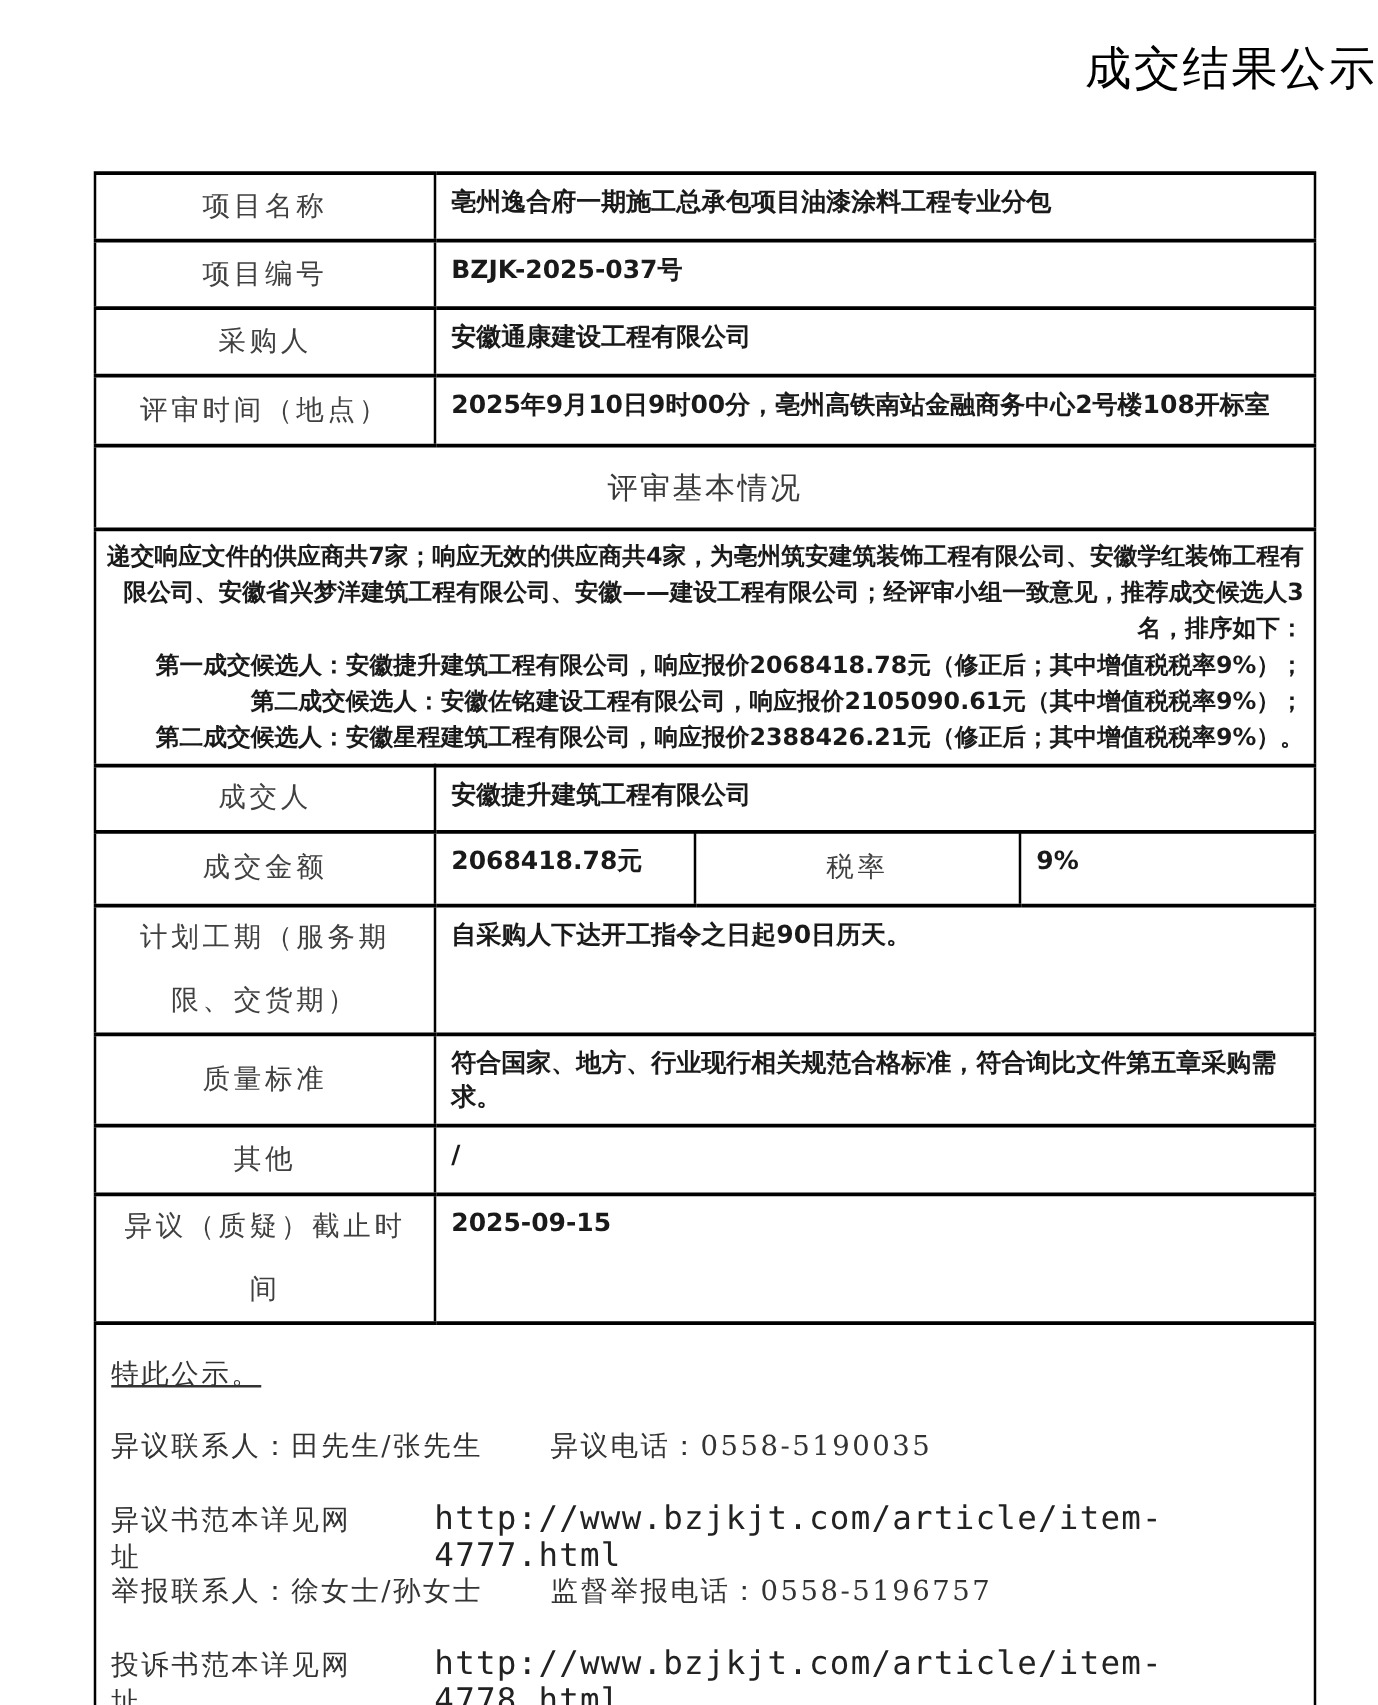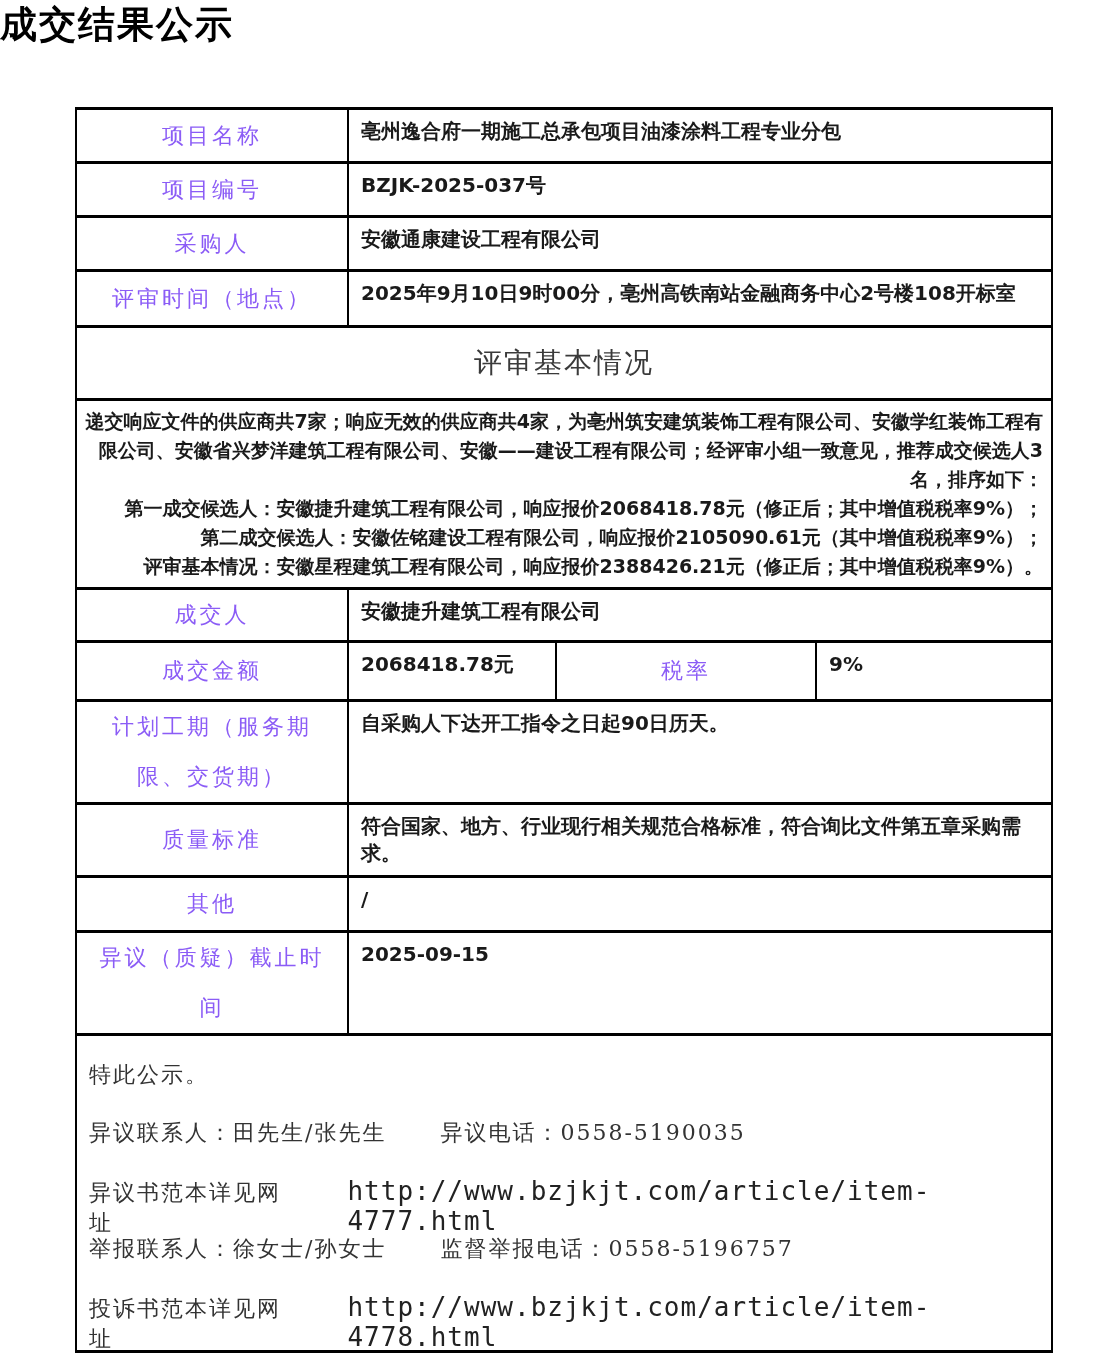--- a/index.html
+++ b/index.html
@@ -7,24 +7,25 @@
   body {
     width: 1102px;
     height: 1364px;
     font-family: "DejaVu Sans", sans-serif;
     color: #1c1c1c;
     overflow: hidden;
   }
   .page { width: 1102px; position: relative; }
 
   .doc-title {
-    text-align: left;
+    margin-top: 30px;
+    text-align: right;
     font-family: "DejaVu Serif", "Liberation Serif", serif;
     font-size: 37px;
-    font-weight: bold;
+    font-weight: normal;
     color: #000;
     letter-spacing: 2px;
   }
 
   table.doc-table {
     border-collapse: collapse;
     table-layout: fixed;
     width: 976px;
     margin: 57px 0 0 75px;
   }
@@ -35,21 +36,21 @@
     overflow: hidden;
   }
 
   
   td.label-cell {
     text-align: center;
     vertical-align: middle;
     font-family: "DejaVu Serif", "Liberation Serif", serif;
     font-size: 22px;
     font-weight: 400;
-    color: #8b5cf6;
+    color: #404040;
     letter-spacing: 3px;
     line-height: 50px;
     padding: 0 12px;
   }
 
   
   td.value-cell {
     vertical-align: top;
     padding: 8px 12px;
     font-family: "DejaVu Sans", "Liberation Sans", sans-serif;
@@ -57,21 +58,21 @@
     font-weight: 600;
     color: #1a1a1a;
     line-height: 27px;
     margin-top: 48px;
   }
 
   td.section-header-cell {
     text-align: center;
     vertical-align: middle;
     font-family: "DejaVu Serif", "Liberation Serif", serif;
-    font-size: 28px;
+    font-size: 24px;
     color: #3a3a3a;
     letter-spacing: 2px;
     padding: 16px;
   }
 
   td.paragraph-cell {
     vertical-align: top;
     padding: 6px 8px;
     font-family: "DejaVu Sans", "Liberation Sans", sans-serif;
     font-size: 19px;
@@ -102,21 +103,21 @@
     font-size: 22px;
     color: #333;
     letter-spacing: 2px;
   }
   .footer-line {
     display: flex;
     align-items: baseline;
     gap: 54px;
     height: 58px;
   }
-  .footer-line.first { height: 58px; }
+  .footer-line.first { height: 58px; text-decoration: underline; }
   .footer-url {
     font-family: "DejaVu Sans Mono", "Liberation Mono", monospace;
     letter-spacing: 1px;
     font-size: 26px;
     color: #222;
   }
 </style>
 </head>
 <body>
 
@@ -149,21 +150,21 @@
         <td class="value-cell" colspan="3">2025年9月10日9时00分，亳州高铁南站金融商务中心2号楼108开标室</td>
       </tr>
       <tr class="h50">
         <td class="section-header-cell" colspan="4">评审基本情况</td>
       </tr>
       <tr class="h188">
         <td class="paragraph-cell" colspan="4">
           <div class="para-line">递交响应文件的供应商共7家；响应无效的供应商共4家，为亳州筑安建筑装饰工程有限公司、安徽学红装饰工程有限公司、安徽省兴梦洋建筑工程有限公司、安徽——建设工程有限公司；经评审小组一致意见，推荐成交候选人3名，排序如下：</div>
           <div class="para-line">第一成交候选人：安徽捷升建筑工程有限公司，响应报价2068418.78元（修正后；其中增值税税率9%）；</div>
           <div class="para-line">第二成交候选人：安徽佐铭建设工程有限公司，响应报价2105090.61元（其中增值税税率9%）；</div>
-          <div class="para-line">评审基本情况：安徽星程建筑工程有限公司，响应报价2388426.21元（修正后；其中增值税税率9%）。</div>
+          <div class="para-line">第二成交候选人：安徽星程建筑工程有限公司，响应报价2388426.21元（修正后；其中增值税税率9%）。</div>
         </td>
       </tr>
       <tr class="h53">
         <td class="label-cell">成交人</td>
         <td class="value-cell" colspan="3">安徽捷升建筑工程有限公司</td>
       </tr>
       <tr class="h57">
         <td class="label-cell">成交金额</td>
         <td class="value-cell">2068418.78元</td>
         <td class="label-cell">税率</td>

